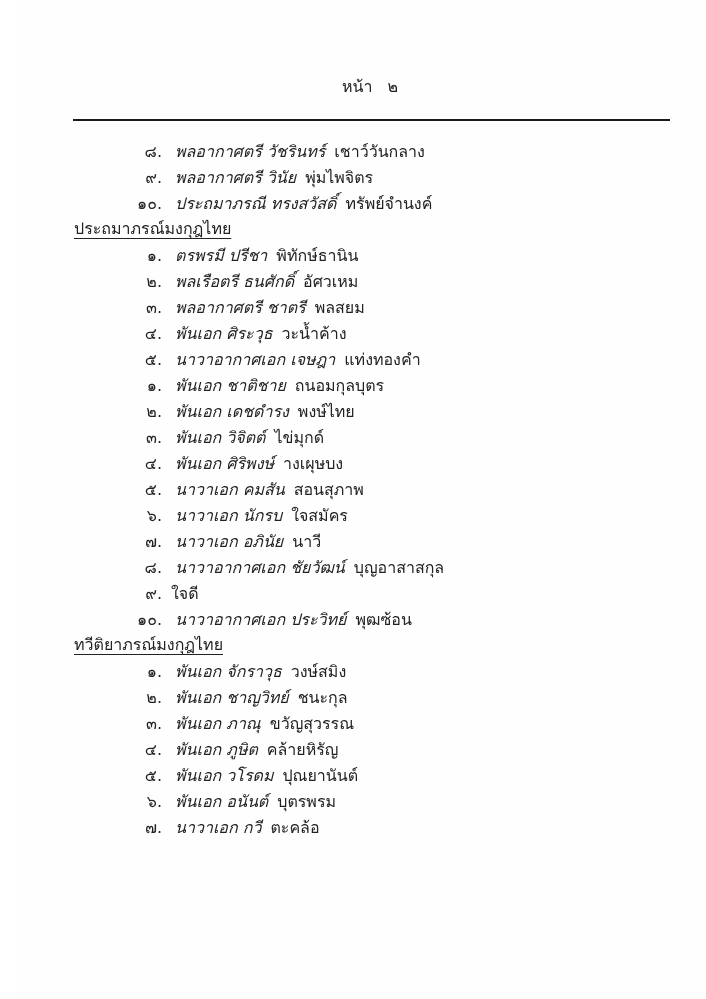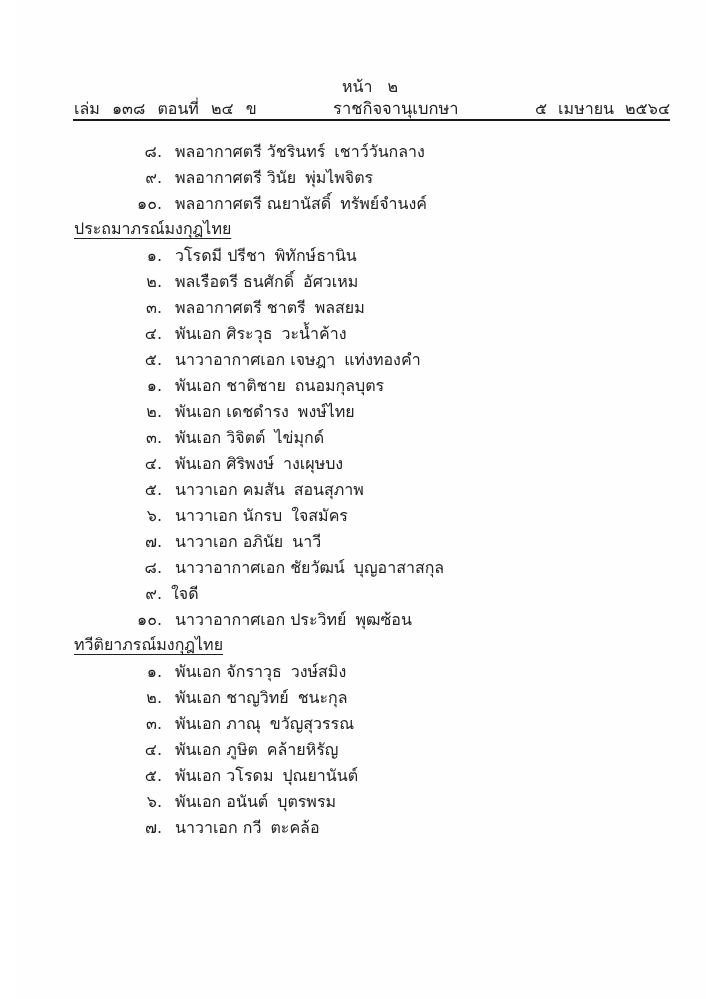--- a/index.html
+++ b/index.html
@@ -41,74 +41,69 @@
     top: 138px; left: 57px; width: 594px;
     font-size: 16px;
   }
   .row {
     display: flex;
     align-items: center;
     height: 26px;
     white-space: nowrap;
   }
   .row .no { width: 88px; text-align: right; flex: 0 0 auto; }
-  .row .nm { margin-left: 13px; }
+  .row .nm { margin-left: 13px; font-style: italic; }
   .row .sn { margin-left: 9px; }
   .heading {
     height: 26px;
     line-height: 26px;
     text-align: left;
   }
   .heading span {
     text-decoration: underline;
     text-underline-offset: 4px;
     text-decoration-thickness: 1px;
   }
 </style>
 </head>
 <body>
 
 <div class="page">
 
   <div class="page-no">หน้า ๒</div>
 
-  <div class="masthead">
-    <span class="volume">เล่ม ๑๓๘ ตอนที่ ๒๔ ข</span>
-    <span class="gz-title">ราชกิจจานุเบกษา</span>
-    <span class="pub-date">๕ เมษายน ๒๕๖๔</span>
-  </div>
 
   <div class="rule"></div>
 
   <div class="content" id="content">
     <div class="row">
       <span class="no">๘.</span>
       <span class="nm">พลอากาศตรี วัชรินทร์</span>
       <span class="sn">เชาว์วันกลาง</span>
     </div>
 
     <div class="row">
       <span class="no">๙.</span>
       <span class="nm">พลอากาศตรี วินัย</span>
       <span class="sn">พุ่มไพจิตร</span>
     </div>
 
     <div class="row">
       <span class="no">๑๐.</span>
-      <span class="nm">พลอากาศตรี ณยานัสดิ์</span>
+      <span class="nm">ประถมาภรณี ทรงสวัสดิ์</span>
       <span class="sn">ทรัพย์จำนงค์</span>
     </div>
 
     <div class="heading">
       <span>ประถมาภรณ์มงกุฎไทย</span>
     </div>
 
     <div class="row">
       <span class="no">๑.</span>
-      <span class="nm">วโรดมี ปรีชา</span>
+      <span class="nm">ตรพรมี ปรีชา</span>
       <span class="sn">พิทักษ์ธานิน</span>
     </div>
 
     <div class="row">
       <span class="no">๒.</span>
       <span class="nm">พลเรือตรี ธนศักดิ์</span>
       <span class="sn">อัศวเหม</span>
     </div>
 
     <div class="row">

